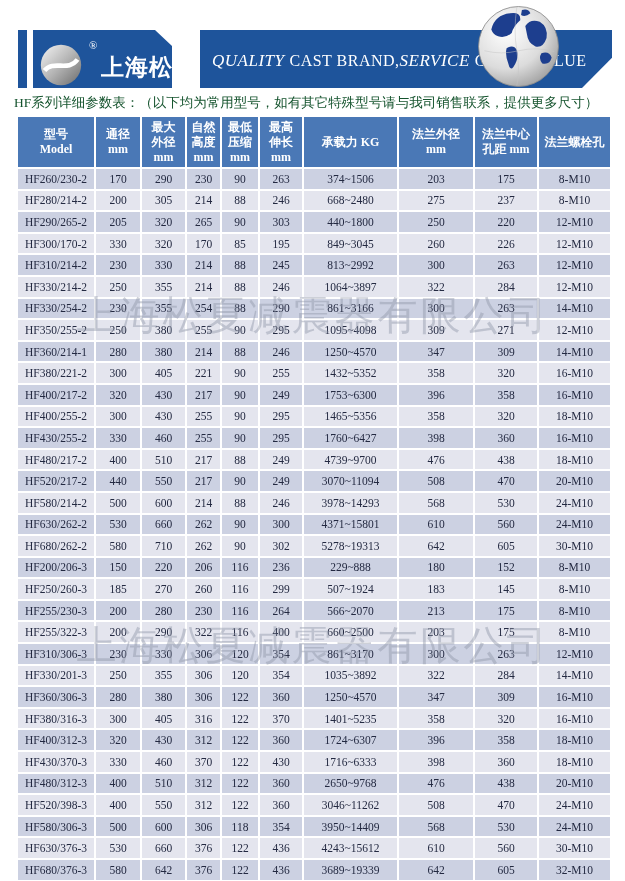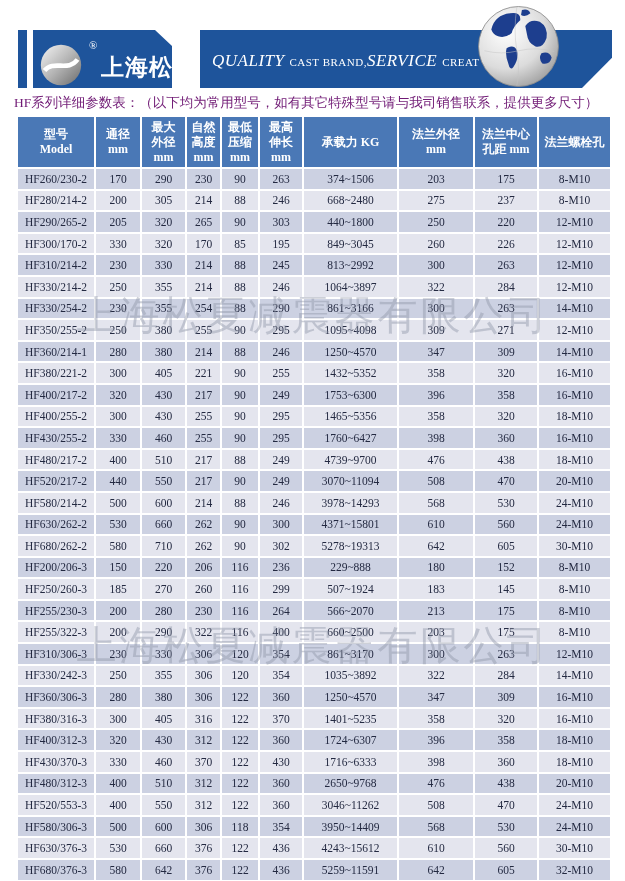--- a/index.html
+++ b/index.html
@@ -23,27 +23,27 @@
   .sphere{position:absolute;left:6px;top:13px;width:44px;height:44px;}
   .regmark{position:absolute;left:56px;top:9px;color:#ffffff;font-size:11px;}
   .brand{position:absolute;left:68px;top:22px;color:#ffffff;font-size:23px;font-weight:bold;
          font-family:"Liberation Sans","DejaVu Sans",sans-serif;letter-spacing:1px;white-space:nowrap;}
   .banner{
     position:absolute;left:200px;top:30px;width:412px;height:58px;background:#1e549b;
     clip-path:polygon(0 0,100% 0,100% 48%,calc(100% - 30px) 100%,0 100%);
   }
   .slogan{position:absolute;left:12px;top:21px;color:#ffffff;white-space:nowrap;}
   .slogan .big{font-size:17px;letter-spacing:0.5px;font-style:italic;}
-  .slogan .small{font-size:11px;letter-spacing:0.5px;}
+  .slogan .small{font-size:16px;letter-spacing:0.5px;}
   .slogan .sp{margin-right:5px;}
   .globe{position:absolute;left:476px;top:4px;width:85px;height:85px;z-index:2;}
 
   
   .caption{
-    margin:2px 0 3px 14px;font-size:13.5px;color:#701a75;white-space:nowrap;
+    margin:2px 0 3px 14px;font-size:13.5px;color:#14532d;white-space:nowrap;
   }
 
   
   table.spec{
     margin-left:16px;width:594px;table-layout:fixed;border-collapse:collapse;
   }
   table.spec th{
     background:#4a78b6;color:#ffffff;font-weight:bold;font-size:12px;line-height:15px;
     height:50px;border:2px solid #ffffff;padding:0;text-align:center;vertical-align:middle;
   }
@@ -414,21 +414,21 @@
           <td>330</td>
           <td>306</td>
           <td>120</td>
           <td>354</td>
           <td>861~3170</td>
           <td>300</td>
           <td>263</td>
           <td>12-M10</td>
         </tr>
         <tr class="row-light">
-          <td>HF330/242-3</td>
+          <td>HF330/201-3</td>
           <td>250</td>
           <td>355</td>
           <td>306</td>
           <td>120</td>
           <td>354</td>
           <td>1035~3892</td>
           <td>322</td>
           <td>284</td>
           <td>14-M10</td>
         </tr>
@@ -486,21 +486,21 @@
           <td>510</td>
           <td>312</td>
           <td>122</td>
           <td>360</td>
           <td>2650~9768</td>
           <td>476</td>
           <td>438</td>
           <td>20-M10</td>
         </tr>
         <tr class="row-light">
-          <td>HF520/553-3</td>
+          <td>HF520/398-3</td>
           <td>400</td>
           <td>550</td>
           <td>312</td>
           <td>122</td>
           <td>360</td>
           <td>3046~11262</td>
           <td>508</td>
           <td>470</td>
           <td>24-M10</td>
         </tr>
@@ -528,21 +528,21 @@
           <td>560</td>
           <td>30-M10</td>
         </tr>
         <tr class="row-dark">
           <td>HF680/376-3</td>
           <td>580</td>
           <td>642</td>
           <td>376</td>
           <td>122</td>
           <td>436</td>
-          <td>5259~11591</td>
+          <td>3689~19339</td>
           <td>642</td>
           <td>605</td>
           <td>32-M10</td>
         </tr>
       </tbody>
   </table>
 
   <div class="watermark wm1">上海松夏减震器有限公司</div>
   <div class="watermark wm2">上海松夏减震器有限公司</div>
 

